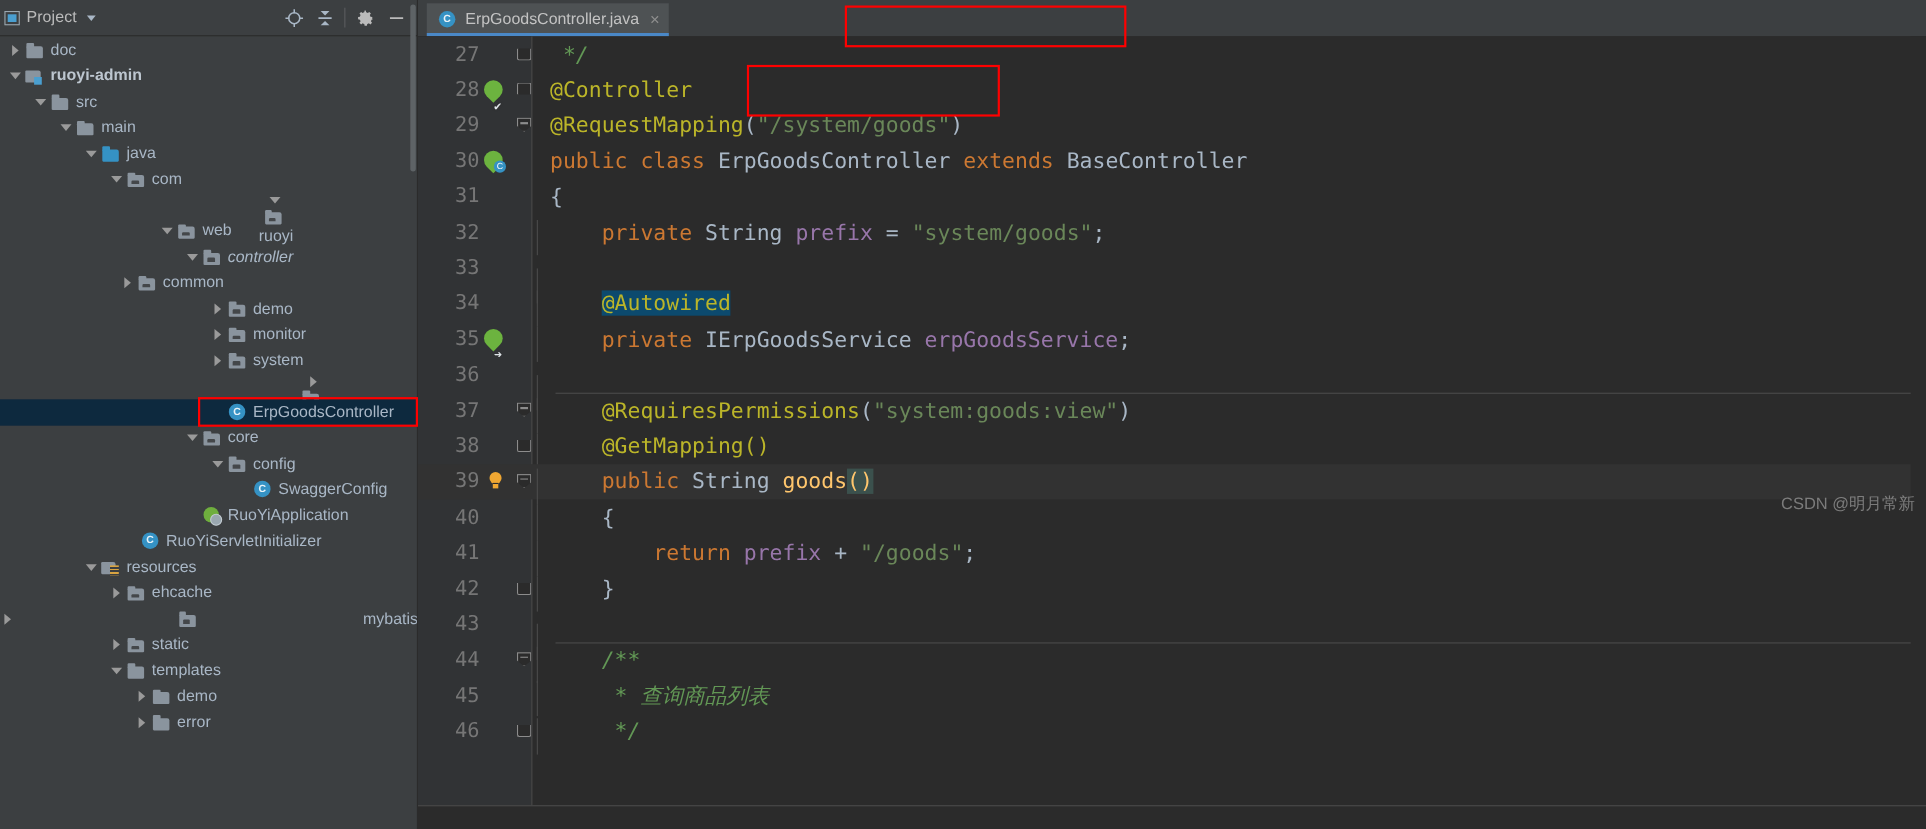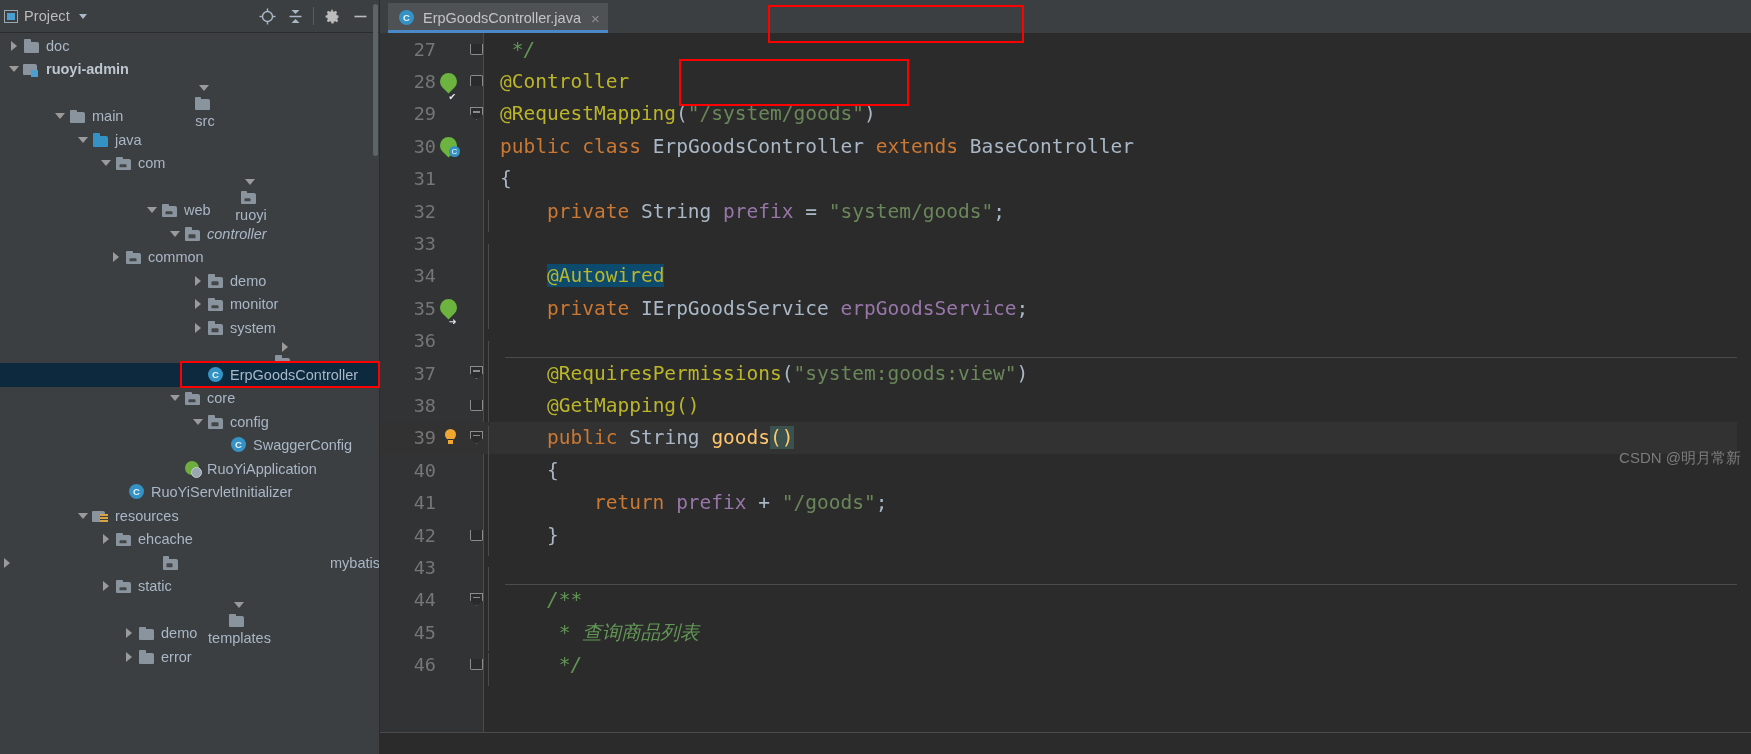--- a/index.html
+++ b/index.html
@@ -391,21 +391,21 @@
         <div class="node" style="padding-left: 7px;">
           <span class="arrow closed"></span>
           <span class="ico folder"></span>
           <span class="lbl">doc</span>
         </div>
         <div class="node" style="padding-left: 7px;">
           <span class="arrow open"></span>
           <span class="ico module"></span>
           <span class="lbl bold">ruoyi-admin</span>
         </div>
-        <div class="node" style="padding-left: 30px; flex-direction: column;">
+        <div class="node" style="padding-left: 30px;">
           <span class="arrow open"></span>
           <span class="ico folder"></span>
           <span class="lbl">src</span>
         </div>
         <div class="node" style="padding-left: 53px;">
           <span class="arrow open"></span>
           <span class="ico folder"></span>
           <span class="lbl">main</span>
         </div>
         <div class="node" style="padding-left: 76px;">
@@ -501,21 +501,21 @@
         <div class="node" style=" justify-content: space-between;">
           <span class="arrow closed"></span>
           <span class="ico pkg"></span>
           <span class="lbl">mybatis</span>
         </div>
         <div class="node" style="padding-left: 99px;">
           <span class="arrow closed"></span>
           <span class="ico pkg"></span>
           <span class="lbl">static</span>
         </div>
-        <div class="node" style="padding-left: 99px; flex-direction: column;">
+        <div class="node" style="padding-left: 99px;">
           <span class="arrow open"></span>
           <span class="ico folder"></span>
           <span class="lbl">templates</span>
         </div>
         <div class="node" style="padding-left: 122px;">
           <span class="arrow closed"></span>
           <span class="ico folder"></span>
           <span class="lbl">demo</span>
         </div>
         <div class="node" style="padding-left: 122px;">

